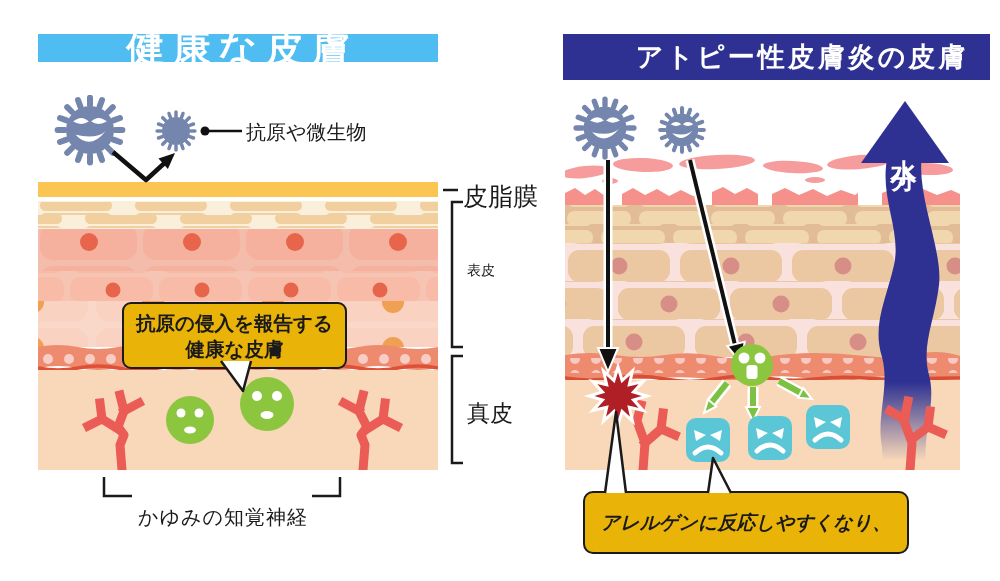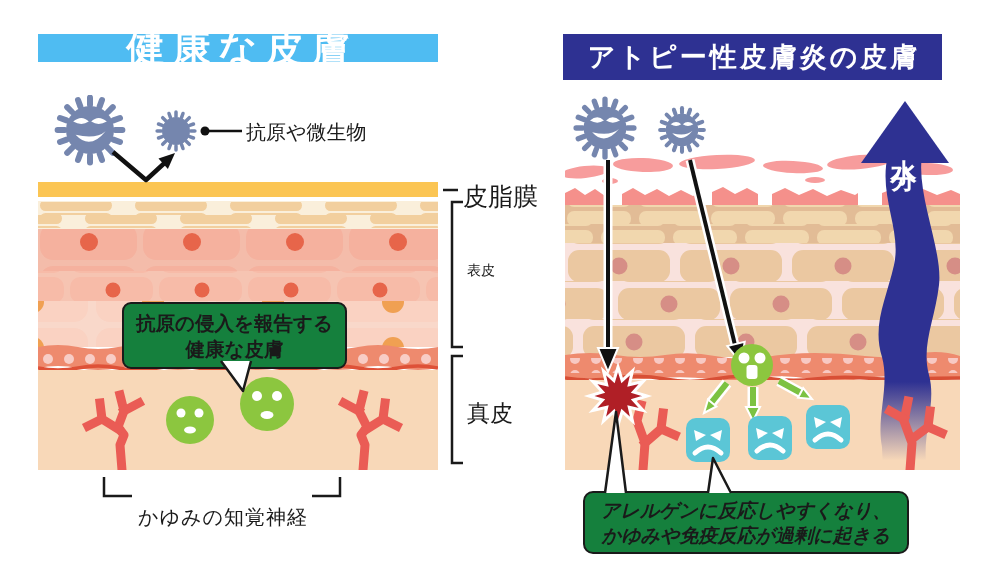--- a/index.html
+++ b/index.html
@@ -1,30 +1,30 @@
 <!DOCTYPE html>
 <html><head>
 <meta charset="utf-8">
 <style>
   html,body{margin:0;padding:0;background:#fff;}
   #canvas{position:relative;width:1000px;height:581px;background:#fff;overflow:hidden;
           font-family:"Liberation Sans","DejaVu Sans",sans-serif;color:#1a1a1a;}
   .abs{position:absolute;}
   .hdr{display:flex;align-items:center;justify-content:center;font-weight:700;color:#fff;z-index:20;}
   #hdr-left{left:38px;top:34px;width:400px;height:28px;background:#4FBCF2;font-size:38px;letter-spacing:8px;text-indent:8px;}
-  #hdr-right{left:563px;top:34px;width:379px;height:46px;background:#2E3192;font-size:27px;letter-spacing:3px;text-indent:3px;}
+  #hdr-right{left:563px;top:34px;width:379px;height:46px;background:#2E3192;font-size:27px;letter-spacing:3px;text-indent:3px;padding-left:48px;}
   .lbl{font-weight:400;z-index:50;white-space:nowrap;}
   #antigen-label{left:246px;top:119px;font-size:20px;}
   #sebum-label{left:463px;top:180px;font-size:25px;}
   #epidermis-label{left:467px;top:262px;font-size:14px;}
   #dermis-label{left:467px;top:398px;font-size:23px;}
   #nerve-label{left:138px;top:481px;font-size:20px;letter-spacing:1px;margin-top:23px;}
   #moisture-label{left:887px;top:139px;font-size:26px;color:#fff;writing-mode:vertical-rl;
                   text-orientation:upright;letter-spacing:6px;font-weight:700;z-index:25;}
-  .bubble{background:#15803d;border:2.5px solid #1a1a1a;z-index:30;display:flex;flex-direction:column;
+  .bubble{background:#eab308;border:2.5px solid #1a1a1a;z-index:30;display:flex;flex-direction:column;
           align-items:center;justify-content:center;font-weight:700;text-align:center;}
   #left-bubble{left:122px;top:302px;width:221px;height:63px;border-radius:9px;font-size:19.5px;line-height:26px;}
   #right-caption{left:583px;top:491px;width:322px;height:59px;border-radius:10px;font-size:19px;line-height:25px;font-style:italic;}
   svg{position:absolute;}
   #svg-left{left:38px;top:95px;z-index:10;}
   #svg-right{left:565px;top:95px;z-index:10;}
   #svg-overlay{left:0;top:0;z-index:40;pointer-events:none;}
 </style>
 </head>
 <body>
@@ -302,21 +302,20 @@
   <div id="nerve-label" class="abs lbl">かゆみの知覚神経</div>
   <div id="moisture-label" class="abs">水分</div>
 
   <div id="left-bubble" class="abs bubble">
     <span>抗原の侵入を報告する</span>
     <span>健康な皮膚</span>
   </div>
 
   <div id="right-caption" class="abs bubble">
     <span>アレルゲンに反応しやすくなり、</span>
-    <span>かゆみや免疫反応が過剰に起きる</span>
   </div>
 
   <svg id="svg-overlay" width="1000" height="581" viewBox="0 0 1000 581">
     <g stroke="#1a1a1a" stroke-width="2.5" fill="none">
       <path d="M443,190 L458,190"></path>
       <path d="M463,202 L452,202 L452,347 L463,347"></path>
       <path d="M463,356 L452,356 L452,463 L463,463"></path>
       <path d="M104,477 L104,496 L132,496"></path>
       <path d="M340,477 L340,496 L312,496"></path>
     </g>

